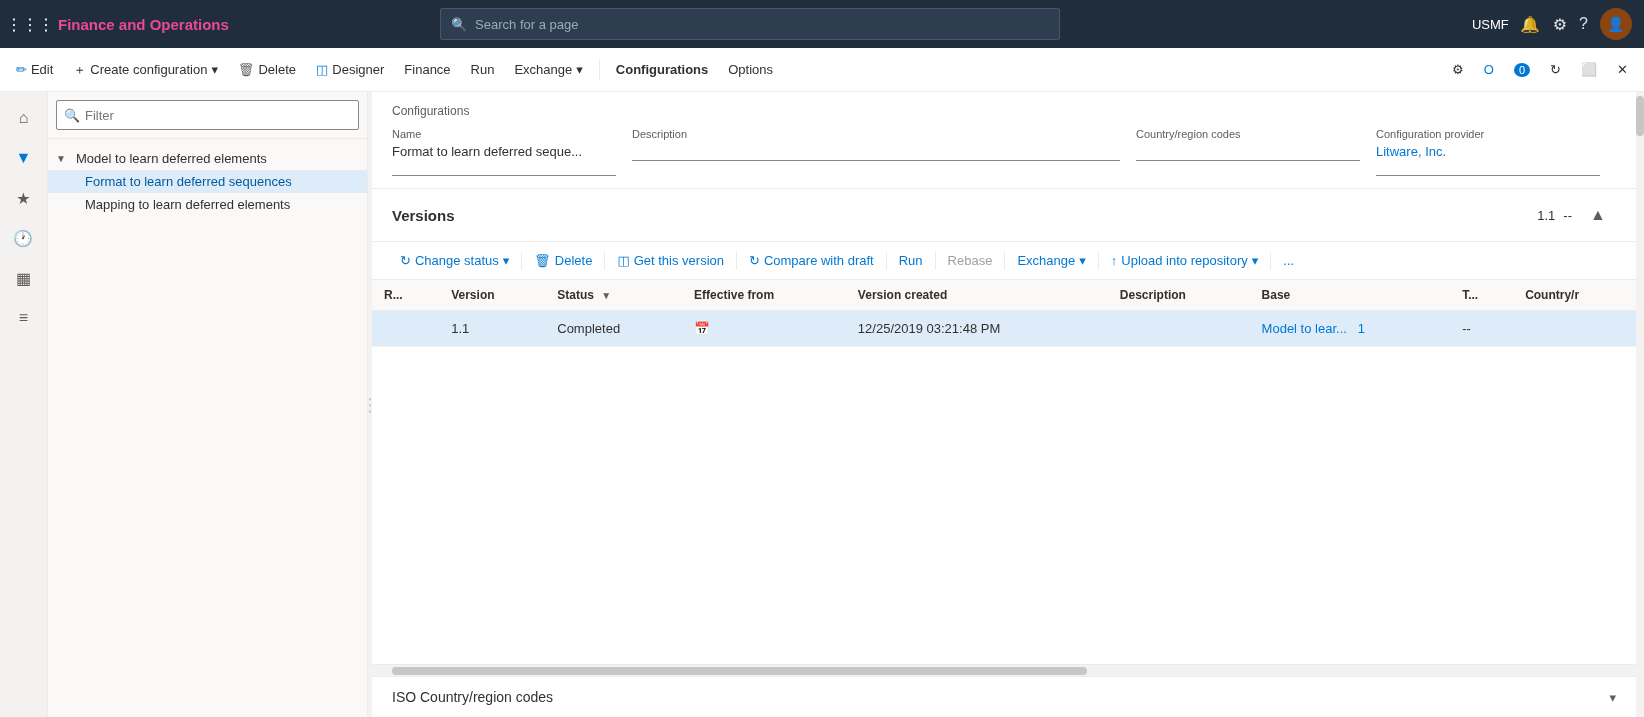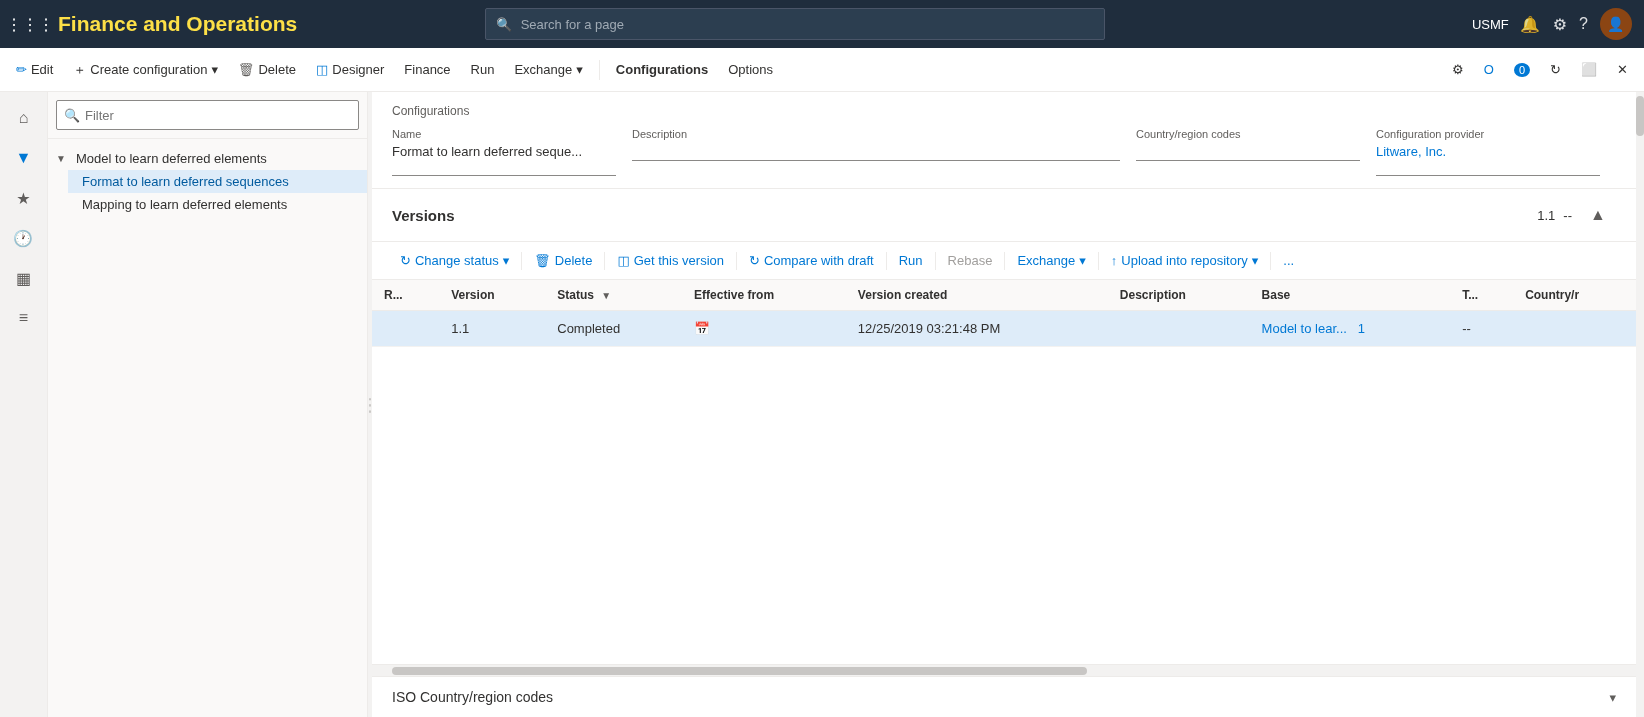--- a/index.html
+++ b/index.html
@@ -8,21 +8,21 @@
     
     .top-bar {
       background: #1f2d3d;
       height: 48px;
       display: flex;
       align-items: center;
       padding: 0 12px;
       gap: 10px;
       color: white;
     }
-    .top-bar-title { font-size: 21px; font-weight: 600; color: #fde047; flex-shrink: 0; }
+    .top-bar-title { font-size: 15px; font-weight: 600; color: #ec4899; flex-shrink: 0; }
     .top-bar-search {
       flex: 1;
       max-width: 620px;
       margin: 0 auto;
       background: #2c3e50;
       border: 1px solid #4a5568;
       border-radius: 2px;
       height: 32px;
       display: flex;
       align-items: center;
@@ -136,21 +136,21 @@
       display: flex;
       align-items: center;
       padding: 4px 8px;
       cursor: pointer;
       gap: 4px;
       font-size: 13px;
       color: #323130;
     }
     .tree-item.selected { background: #deecf9; color: #005a9e; }
     .tree-item.parent { font-weight: 400; padding-left: 8px; }
-    .tree-item.child { padding-left: 14px; margin-left: 20px; }
+    .tree-item.child { padding-left: 37px; }
     .tree-chevron { font-size: 10px; color: #605e5c; width: 16px; }
 
     
     .content-area {
       flex: 1;
       display: flex;
       flex-direction: column;
       overflow: hidden;
       background: white;
     }

